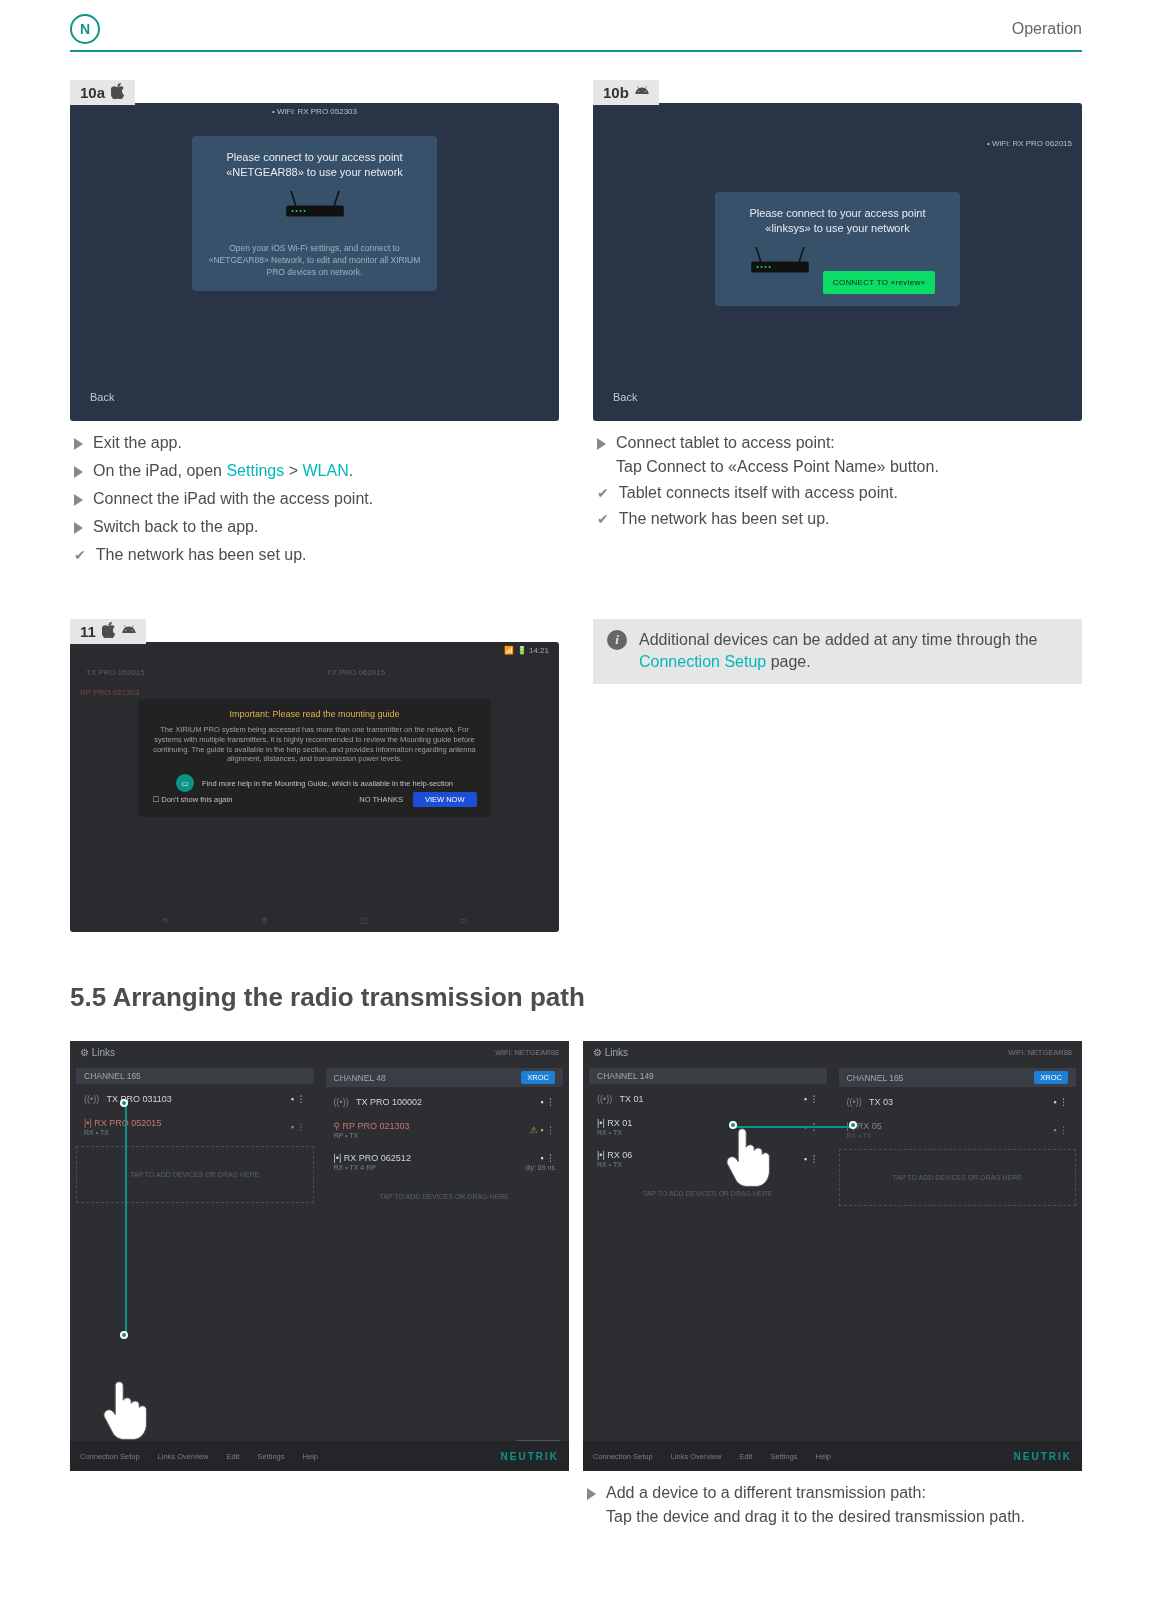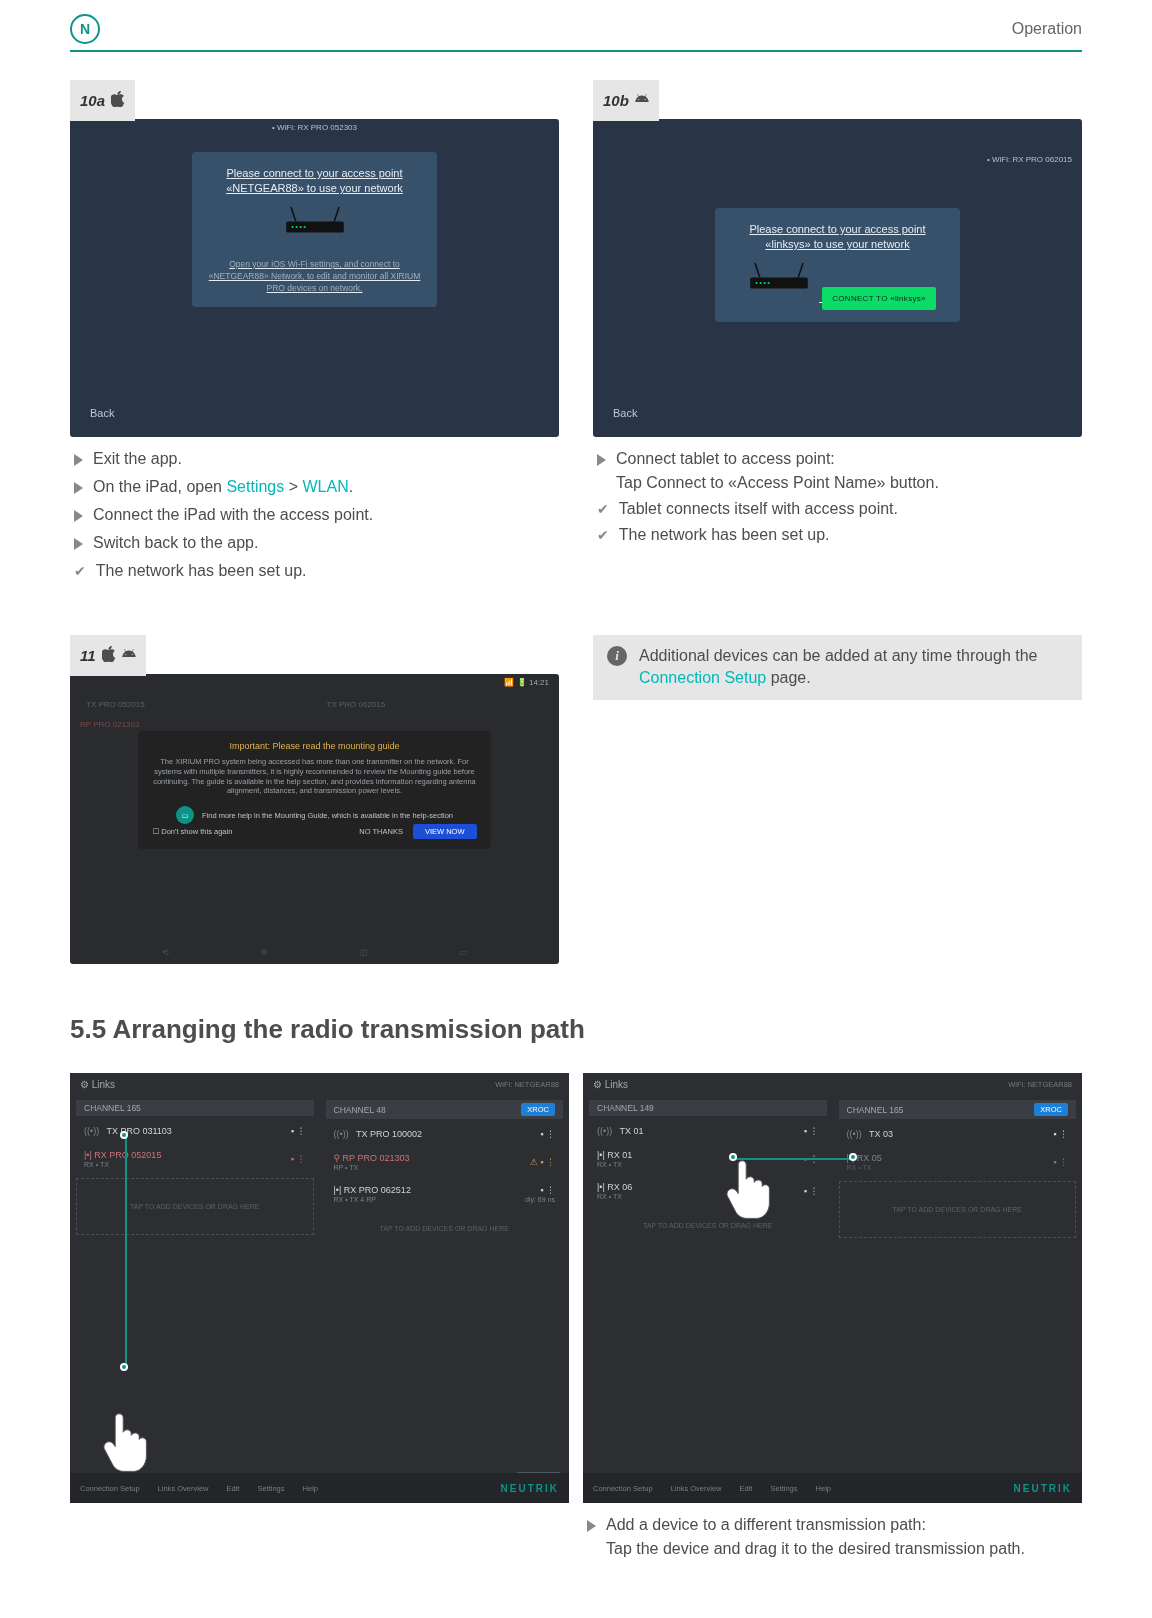--- a/index.html
+++ b/index.html
@@ -3,27 +3,27 @@
 <meta charset="utf-8">
 <style>
   * { box-sizing: border-box; margin: 0; padding: 0; }
   body { font-family: Arial, Helvetica, sans-serif; background: #fff; color: #333; width: 1152px; margin: 0 auto; }
   .page { padding: 0 70px; }
   .topbar { display: flex; align-items: center; justify-content: space-between; padding: 14px 0 6px; border-bottom: 2px solid #0d9488; }
   .logo-circle { width: 30px; height: 30px; border-radius: 50%; border: 2px solid #0d9488; display: flex; align-items: center; justify-content: center; color: #0d9488; font-weight: bold; font-size: 14px; }
   .topbar-title { color: #666; font-size: 16px; }
   .columns { display: flex; gap: 34px; margin-top: 28px; }
   .col { flex: 1; min-width: 0; }
-  .figure-label { display: inline-flex; align-items: center; gap: 6px; background: #e6e6e6; padding: 11px 10px; font-weight: bold; font-size: 15px; position: relative; z-index: 2; font-style: italic; }
+  .figure-label { display: inline-flex; align-items: center; gap: 6px; background: #e6e6e6; padding: 3px 10px; font-weight: bold; font-size: 15px; position: relative; z-index: 2; }
   .apple-icon, .android-icon { display: inline-block; }
   .apple-icon svg, .android-icon svg { width: 14px; height: 16px; fill: #4d4d4d; }
   .phone-frame { background: #293547; border-radius: 3px; margin-top: -2px; height: 318px; position: relative; color: #cfd6de; overflow: hidden; }
   .phone-status { text-align: center; font-size: 8px; padding: 4px 0; color: #b7c0cb; }
   .phone-status.right { display:flex; justify-content:space-between; padding:4px 10px;margin-top:32px; }
-  .dialog { background: #38516a; color: #e8edf2; width: 245px; margin: 16px auto 0; border-radius: 4px; padding: 14px 16px 12px; text-align: center; font-size: 11px; line-height: 1.4; text-decoration: underline; }
+  .dialog { background: #38516a; color: #e8edf2; width: 245px; margin: 16px auto 0; border-radius: 4px; padding: 14px 16px 12px; text-align: center; font-size: 11px; line-height: 1.4; }
   .router-svg { width: 80px; margin: 10px auto 6px; }
   .router-body { fill:#111; }
   .led { fill:#0bdc66; }
   .subcap { font-size: 8.5px; color: #9fb1c1; margin-top: 10px; line-height: 1.4; }
   .connect-btn { background:#0bdc66; color:#0e2a1f; font-size:8px; padding:6px 10px; border-radius:2px; display:inline-block; margin-top:16px; letter-spacing:0.3px; }
   .back-link { position: absolute; left: 20px; bottom: 18px; font-size: 11px; color: #bfc8d3; }
 
   .steps { margin-top: 10px; font-size: 16px; color: #4d4d4d; }
   .step { display: flex; align-items: flex-start; gap: 8px; margin: 2px 4px; line-height: 1.5; }
   .step .marker { color: #777; flex-shrink:0; }
@@ -148,21 +148,21 @@
           <div>Please connect to your access point «linksys» to use your network</div>
           <svg class="router-svg" viewBox="0 0 100 40">
             <line x1="20" y1="0" x2="26" y2="18" stroke="#111" stroke-width="2"></line>
             <line x1="80" y1="0" x2="74" y2="18" stroke="#111" stroke-width="2"></line>
             <rect class="router-body" x="14" y="18" width="72" height="14" rx="2"></rect>
             <circle class="led" cx="22" cy="25" r="1.3"></circle>
               <circle class="led" cx="27" cy="25" r="1.3"></circle>
               <circle class="led" cx="32" cy="25" r="1.3"></circle>
               <circle class="led" cx="37" cy="25" r="1.3"></circle>
           </svg>
-          <div class="connect-btn">CONNECT TO «linksys»</div>
+          <div class="connect-btn">CONNECT TO «review»</div>
         </div>
         <div class="back-link">Back</div>
       </div>
       <div class="steps">
         <div class="step">
             <span class="marker tri"></span>
             <span><span>Connect tablet to access point:</span><br><span>Tap Connect to «Access Point Name» button.</span></span>
           </div>
         <div class="step">
             <span class="marker check"></span>

